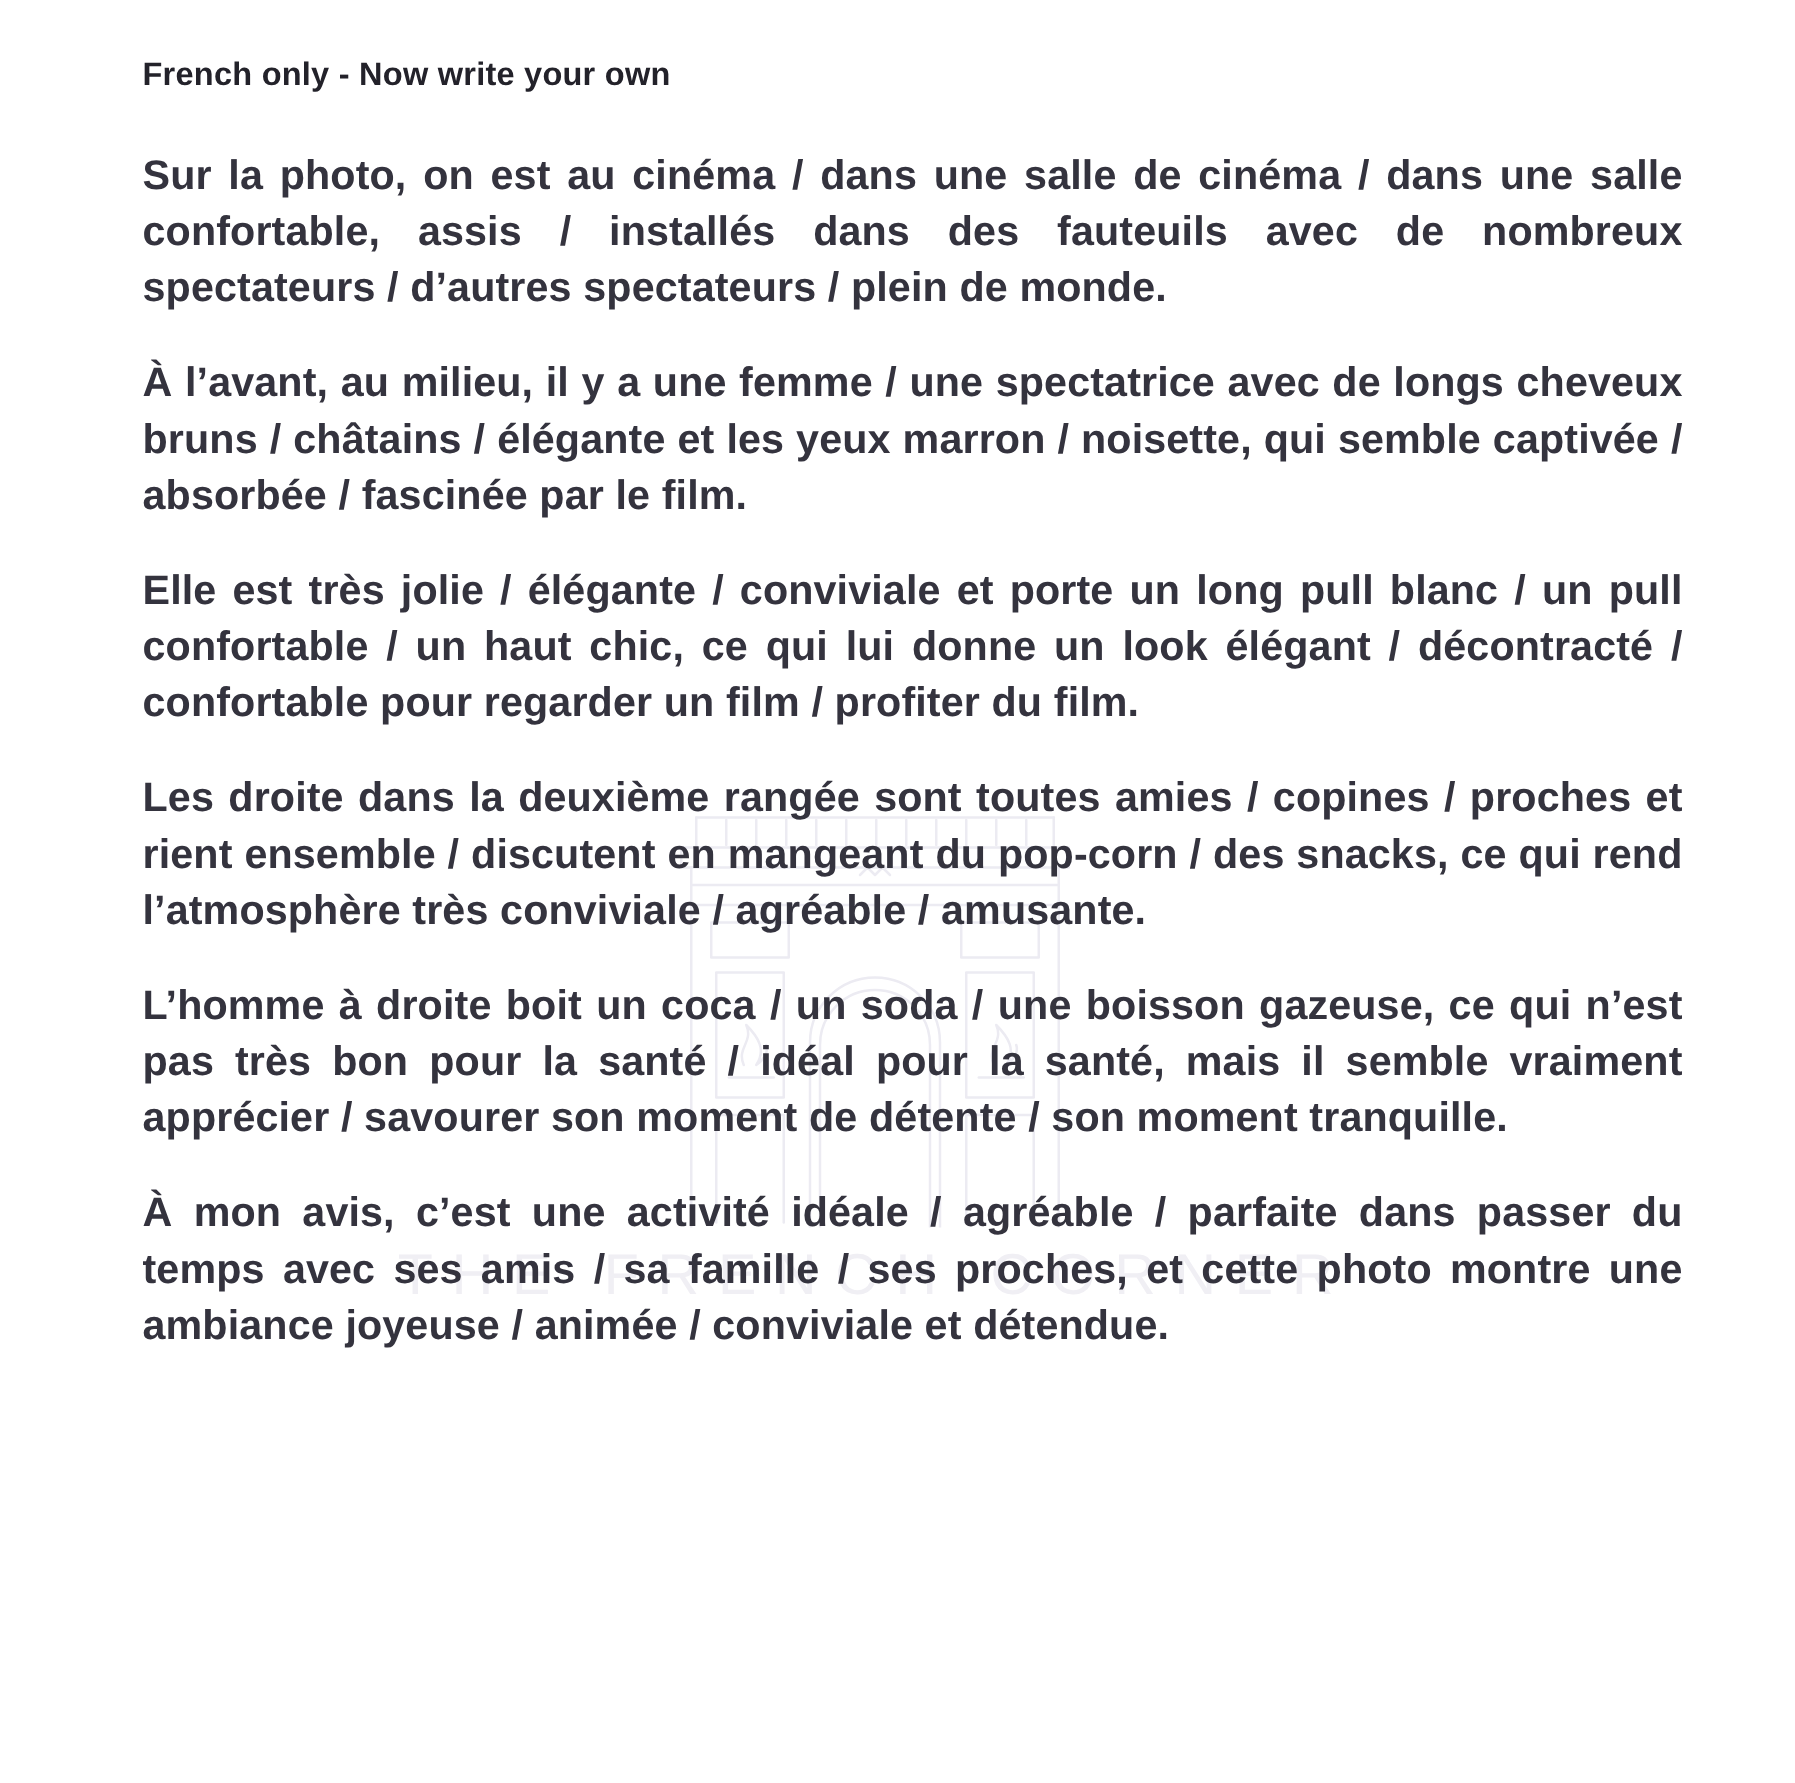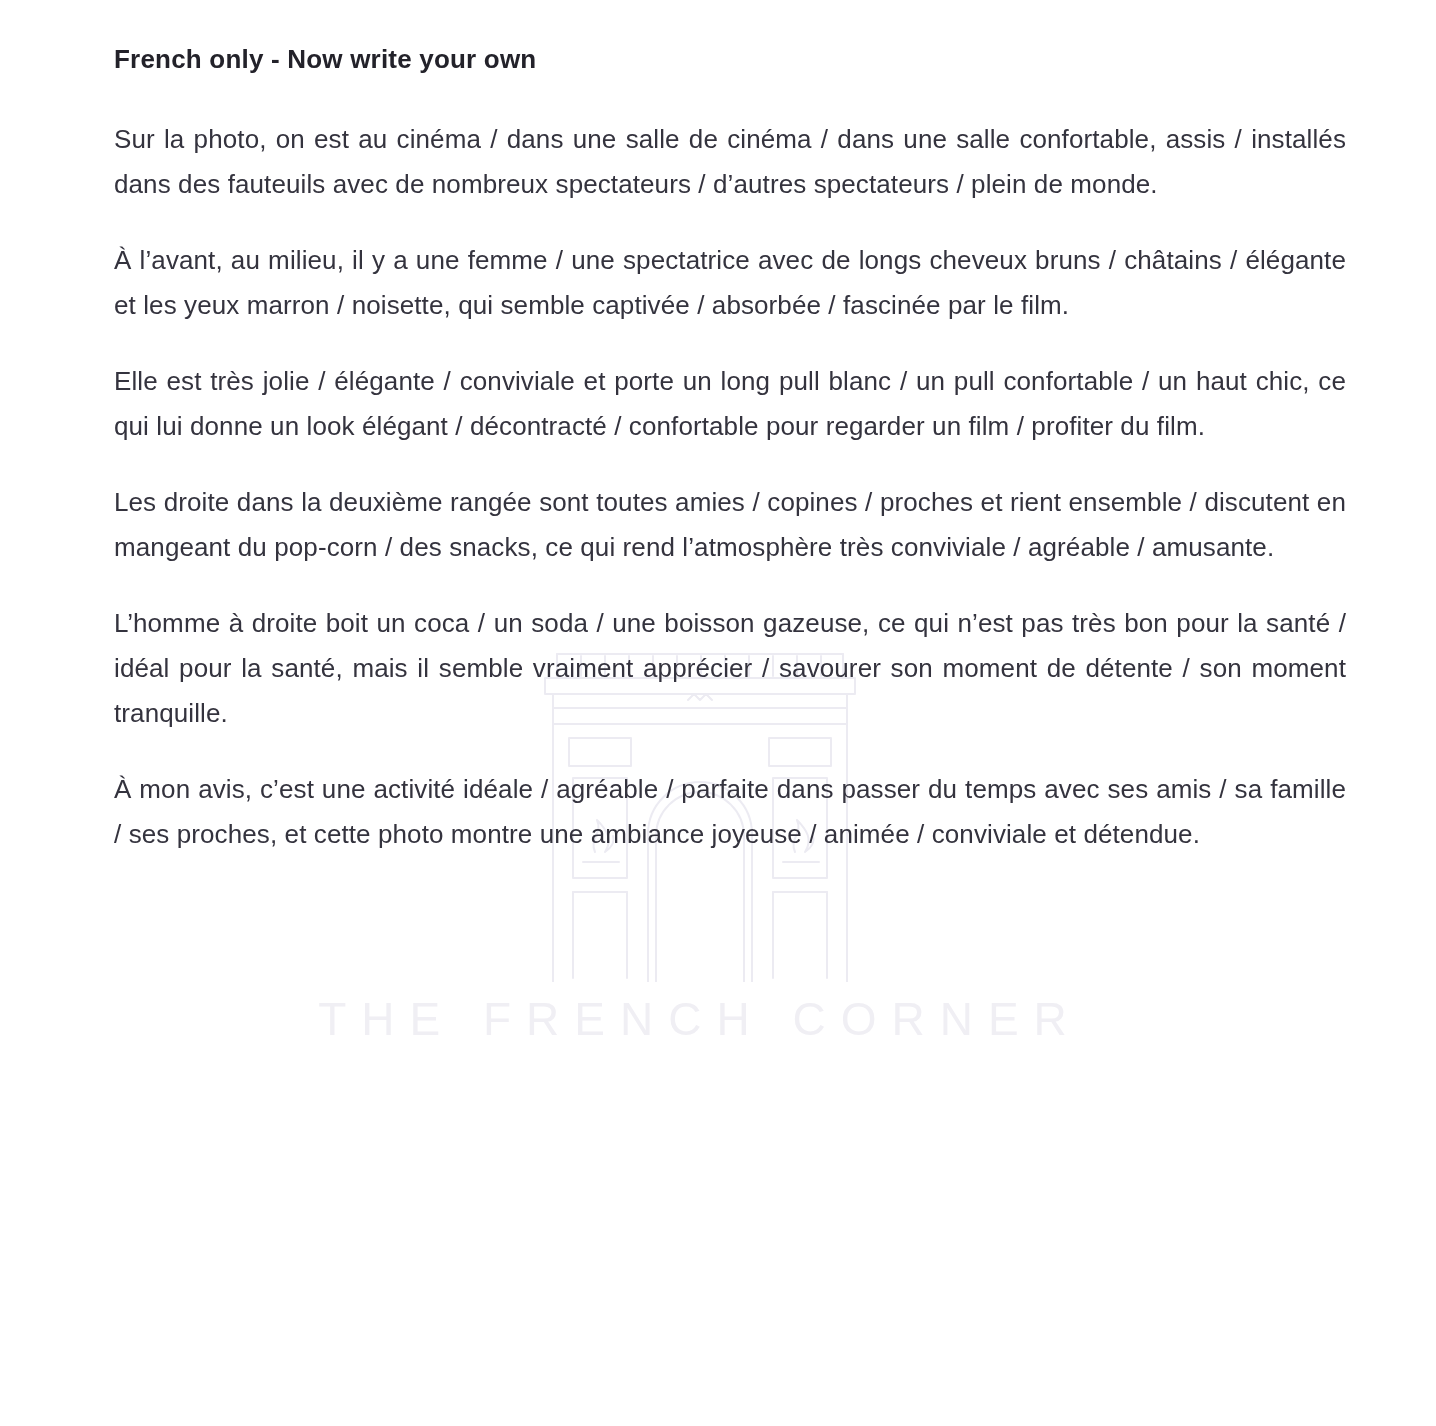--- a/index.html
+++ b/index.html
@@ -21,22 +21,22 @@
     padding: 44px 90px 0 114px;
   }
   .page-title {
     font-size: 26px;
     font-weight: 700;
     color: var(--heading-text, #23222a);
     margin: 0 0 42px 0;
     letter-spacing: 0.2px;
   }
   .para {
-    font-size: 26px;
-    font-weight: 400;
+    font-size: 33px;
+    font-weight: 700;
     color: var(--body-text, #34333e);
     line-height: 45px;
     margin: 0 0 31px 0;
     text-align: justify;
     text-justify: inter-word;
     hyphens: none;
     letter-spacing: 0.1px;
   }
   .watermark {
     position: absolute;

